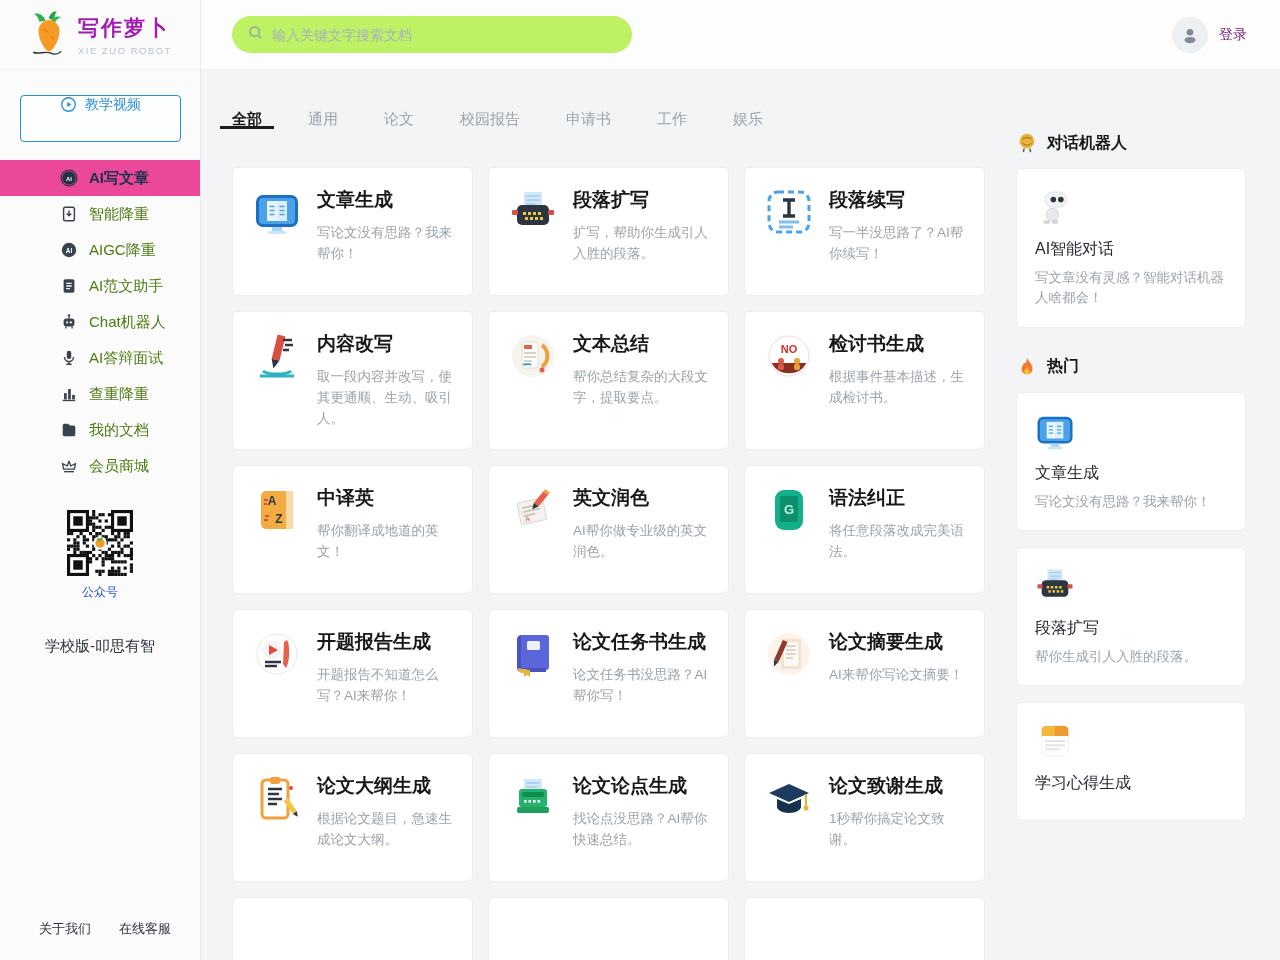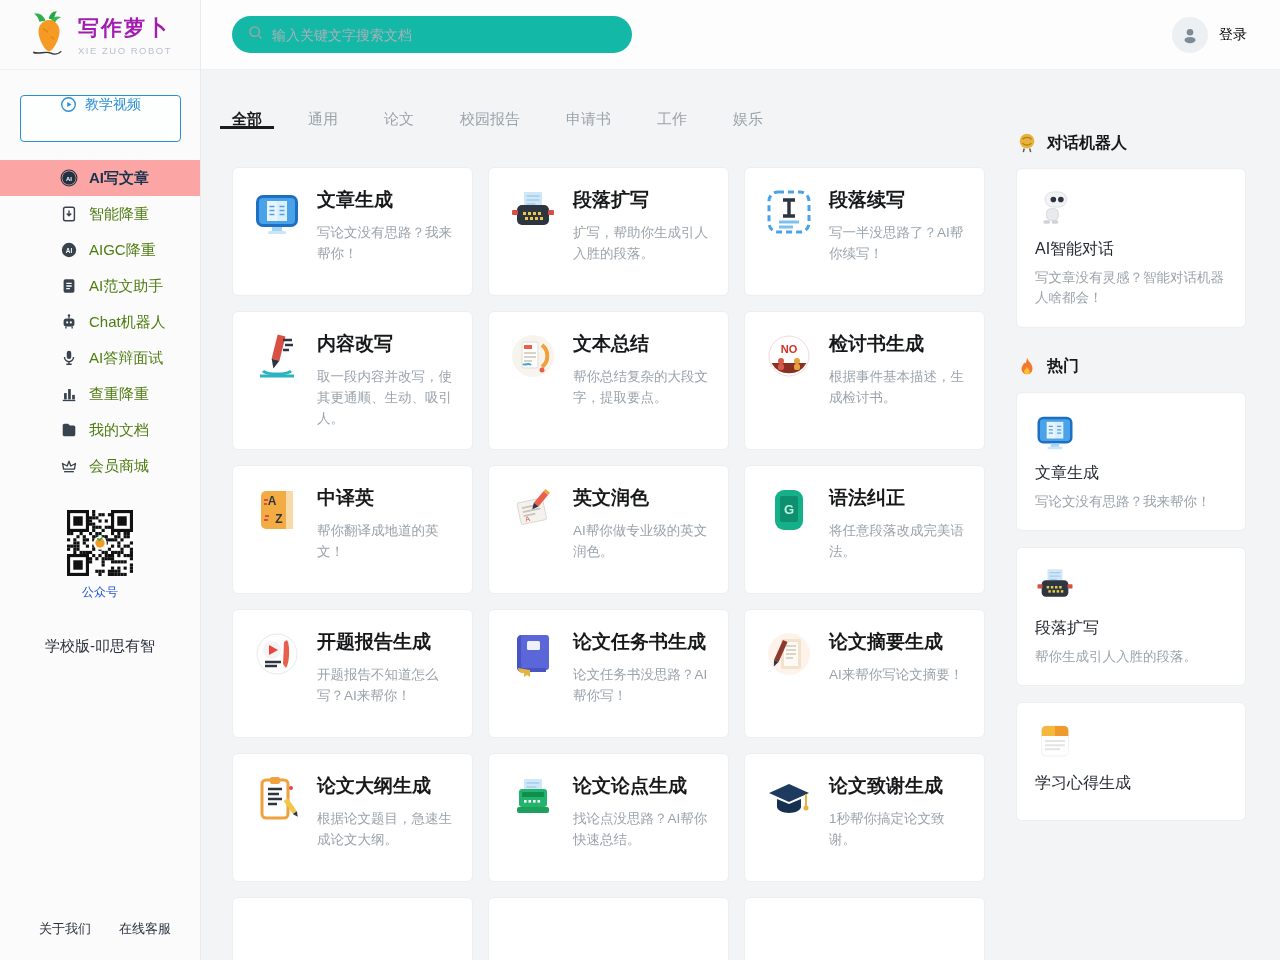--- a/index.html
+++ b/index.html
@@ -11,40 +11,40 @@
   .app { display:flex; width:1280px; height:960px; }
 
   
   .sidebar { width:201px; flex:none; background:#fbfbfc; border-right:1px solid #e9eaec; position:relative; }
   .logo-area { height:70px; border-bottom:1px solid #eef0f2; display:flex; align-items:center; justify-content:center; gap:8px; cursor:pointer; }
   .logo-title { font-size:21px; font-weight:bold; color:#a21caf; letter-spacing:2px; }
   .logo-sub { font-size:9.5px; color:#b9c2cb; letter-spacing:1.5px; margin-top:3px; }
   .tutorial-btn { margin:25px 20px 18px; width:161px; height:47px; background:#fdfefe; border:1px solid #2b8fd8; border-radius:4px; color:#2b8fd8; font-size:14px; display:flex; align-items:flex-start; justify-content:center; gap:8px; cursor:pointer; font-family:inherit; }
   .menu { margin-top:6px; }
   .menu-item { height:36px; display:flex; align-items:center; padding-left:60px; gap:11px; font-size:15px; color:#4d7c0f; cursor:pointer; }
-  .menu-item.active { background:#fca5a5; color:#16324d; font-weight:bold; }
+  .menu-item.active { background:#ec4899; color:#16324d; font-weight:bold; }
   .mi-icon svg { width:18px; height:18px; display:block; }
   .qr-block { margin-top:26px; text-align:center; }
   .qr svg { width:66px; height:66px; background:#fff; }
   .qr-caption { margin-top:4px; font-size:12px; color:#1d4ed8; }
   .school { margin-top:36px; text-align:center; font-size:15px; color:#2b323b; }
   .sidebar-footer { position:absolute; bottom:22px; left:5px; width:100%; display:flex; justify-content:center; gap:28px; }
   .footer-link { font-size:13px; color:#2b323b; cursor:pointer; text-decoration:none; }
 
   
   .main-col { flex:1; display:flex; flex-direction:column; min-width:0; }
   .topbar { height:70px; flex:none; background:#fdfdfe; border-bottom:1px solid #eef0f2; display:flex; align-items:center; justify-content:space-between; padding:0 33px 0 31px; }
-  .search { width:400px; height:37px; background:#14b8a6; border-radius:19px; display:flex; align-items:center; padding:0 15px; gap:8px; cursor:text; }
+  .search { width:400px; height:37px; background:#bef264; border-radius:19px; display:flex; align-items:center; padding:0 15px; gap:8px; cursor:text; }
   .search svg { width:17px; height:17px; flex:none; }
   .search input { flex:1; border:none; background:transparent; outline:none; font-size:14px; color:#333; font-family:inherit; }
   .search input::placeholder { color:#a8b1ba; }
   .login { display:flex; align-items:center; gap:11px; cursor:pointer; }
   .avatar { width:36px; height:36px; border-radius:50%; background:#edf0f3; display:flex; align-items:center; justify-content:center; }
   .avatar svg { width:22px; height:22px; }
-  .login-label { font-size:14px; color:#000000; }
+  .login-label { font-size:14px; color:#701a75; }
 
   .content { flex:1; display:flex; gap:31px; padding:40px 33px 0 31px; overflow:hidden; }
   .main-area { width:753px; flex:none; }
 
   .tabs { display:flex; gap:46px; font-size:15px; color:#9aa3ab; }
   .tab { padding-bottom:0; cursor:pointer; position:relative; }
   .tab.active { color:#17181a; font-weight:bold; }
   .tab.active::after { content:""; position:absolute; left:-12px; right:-12px; bottom:0; height:3px; background:#1b1c1e; }
 
   .cards { margin-top:38px; display:grid; grid-template-columns:repeat(3,1fr); gap:15px; }

